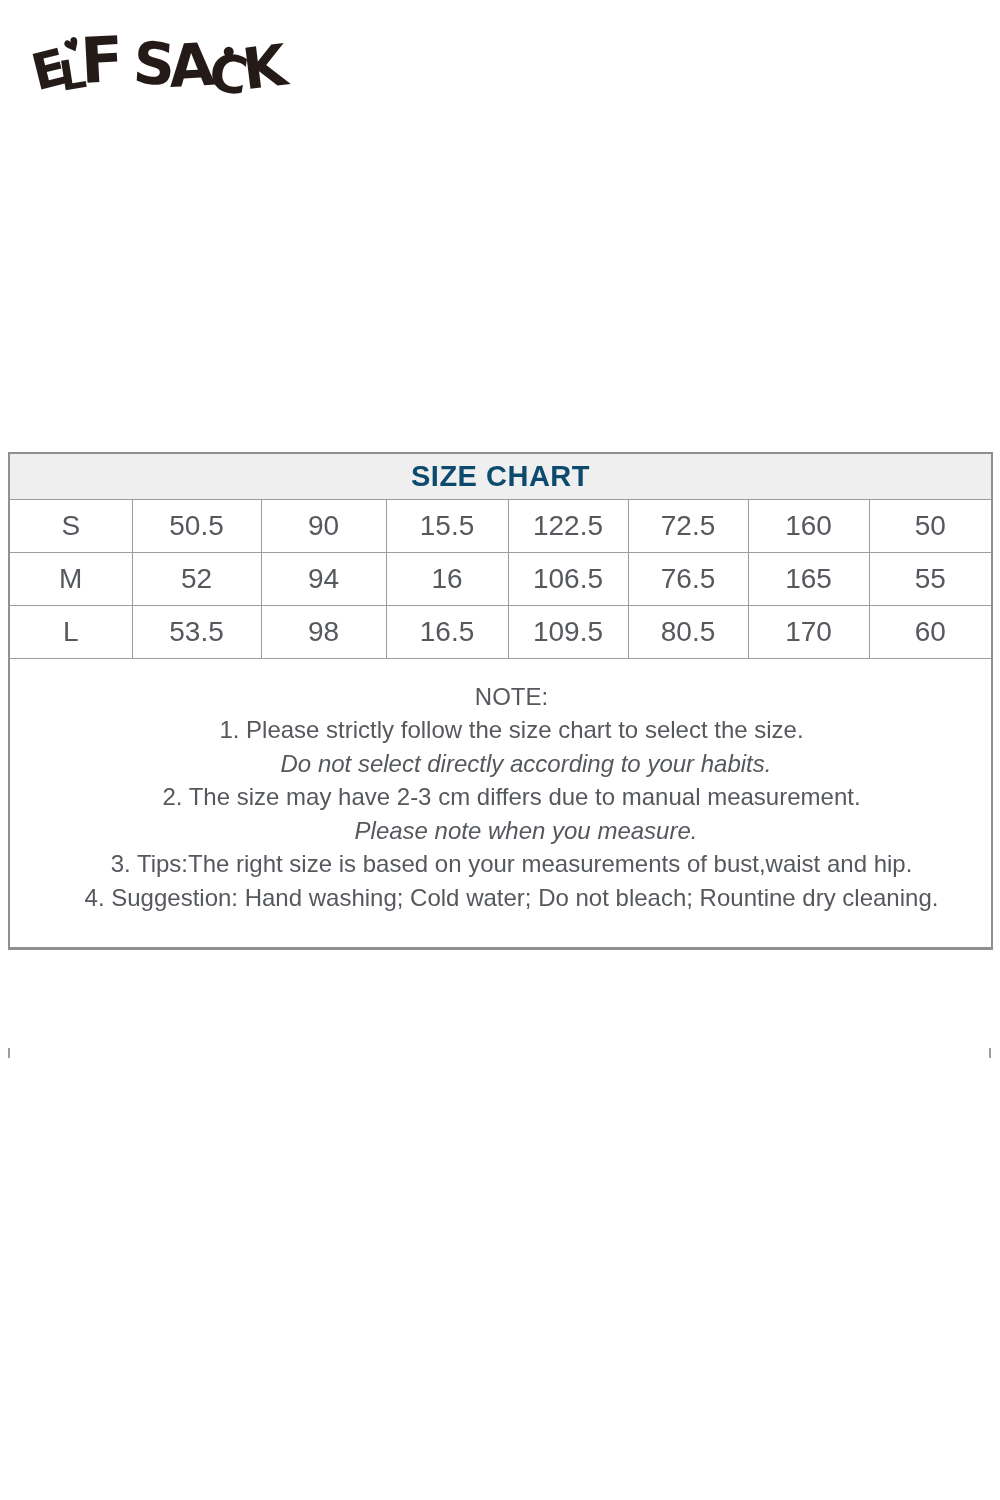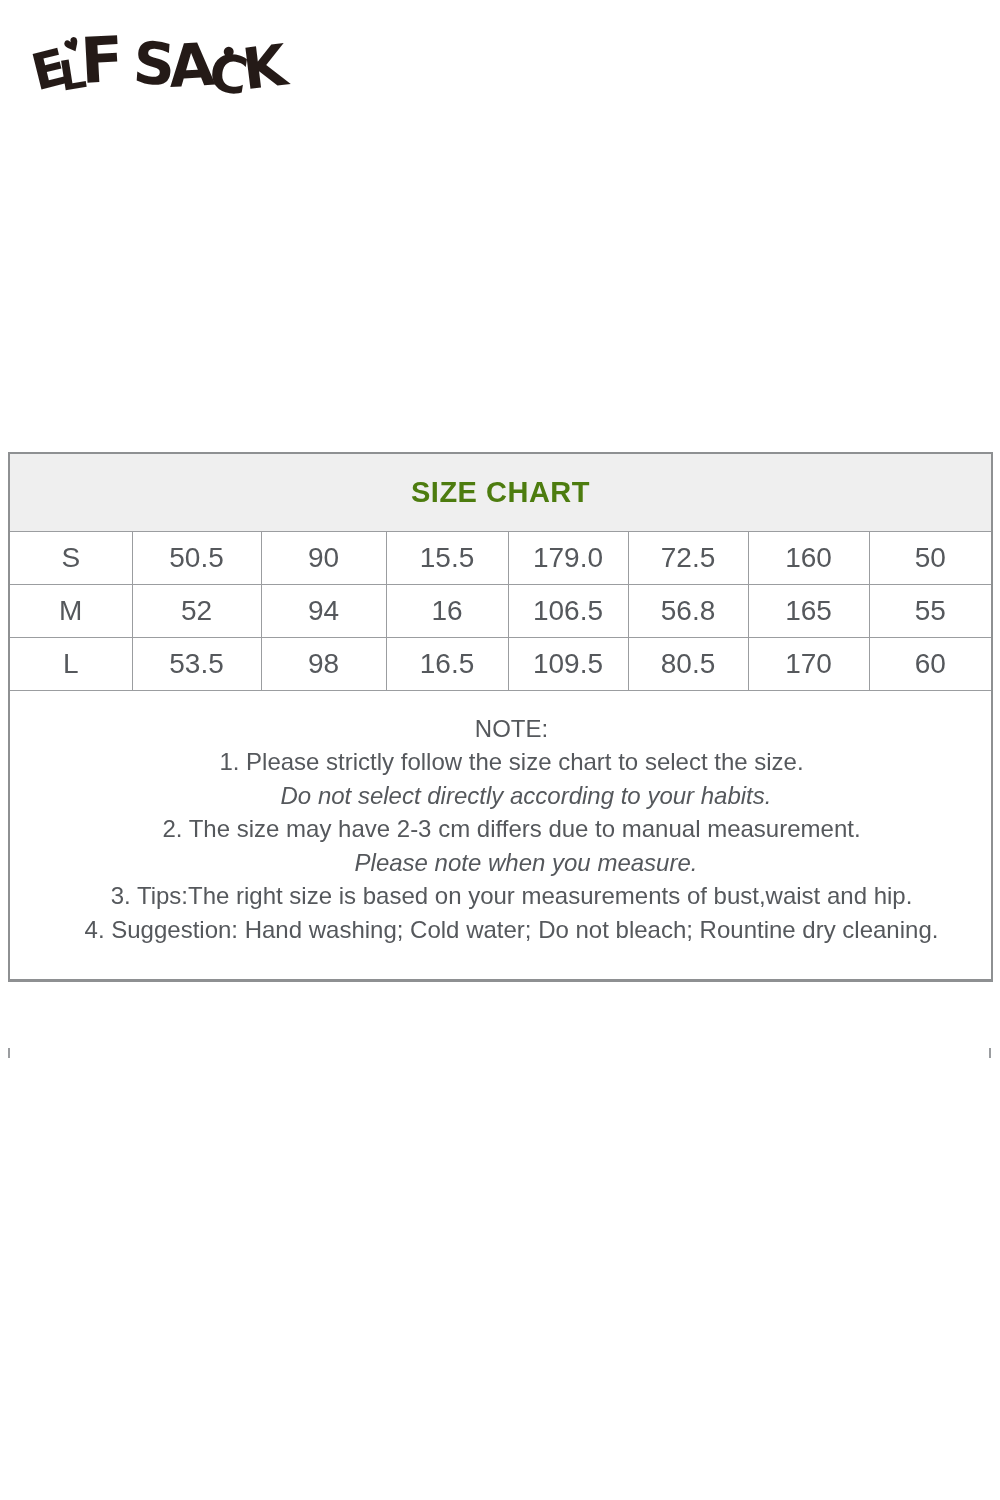--- a/index.html
+++ b/index.html
@@ -33,22 +33,22 @@
   }
 
   
   .size-table {
     position:absolute; left:8px; top:452px; width:983px;
     border-collapse:collapse; table-layout:fixed;
     border:2px solid #8e9092; border-bottom-width:3px;
   }
   .size-table td, .size-table th { border:1px solid #9b9da0; text-align:center; }
   .title-cell {
-    background:#efefef; height:78px;
-    font-size:29px; font-weight:bold; letter-spacing:0.5px; color:#4d7c0f;
+    background:#efefef; height:46px;
+    font-size:29px; font-weight:bold; letter-spacing:0.5px; color:#0c4a6e;
   }
   .size-table th {
     background:#58595b; color:#ffffff; font-weight:normal;
     font-size:26px; height:71px; line-height:1.22; padding:0 8px;
   }
   .data-cell { font-size:28px; height:53px; color:#55585c; }
 
   
   .note-cell {
     height:290px; vertical-align:top; text-align:left;
@@ -93,32 +93,32 @@
   </colgroup>
   <tbody>
     <tr>
       <td class="title-cell" colspan="8">SIZE CHART</td>
     </tr>
     <tr>
       <td class="data-cell">S</td>
       <td class="data-cell">50.5</td>
       <td class="data-cell">90</td>
       <td class="data-cell">15.5</td>
-      <td class="data-cell">179.0</td>
+      <td class="data-cell">122.5</td>
       <td class="data-cell">72.5</td>
       <td class="data-cell">160</td>
       <td class="data-cell">50</td>
     </tr>
     <tr>
       <td class="data-cell">M</td>
       <td class="data-cell">52</td>
       <td class="data-cell">94</td>
       <td class="data-cell">16</td>
       <td class="data-cell">106.5</td>
-      <td class="data-cell">56.8</td>
+      <td class="data-cell">76.5</td>
       <td class="data-cell">165</td>
       <td class="data-cell">55</td>
     </tr>
     <tr>
       <td class="data-cell">L</td>
       <td class="data-cell">53.5</td>
       <td class="data-cell">98</td>
       <td class="data-cell">16.5</td>
       <td class="data-cell">109.5</td>
       <td class="data-cell">80.5</td>

